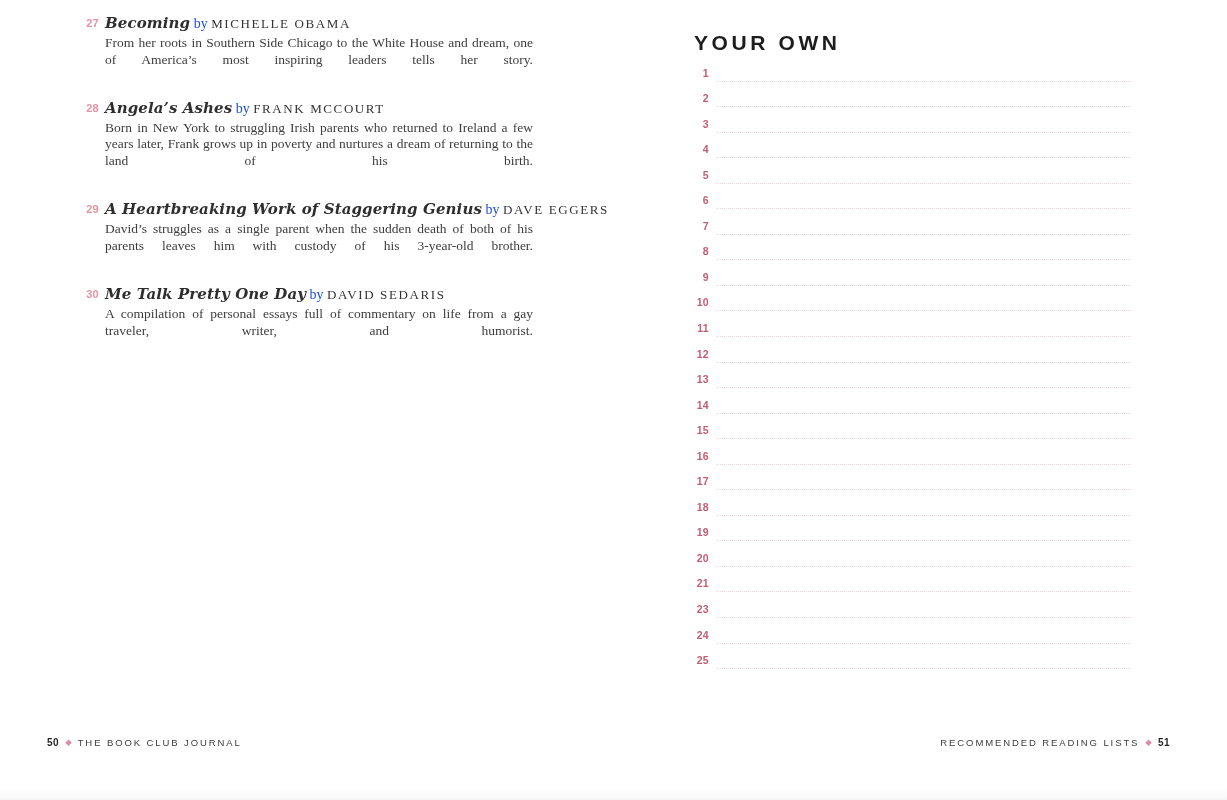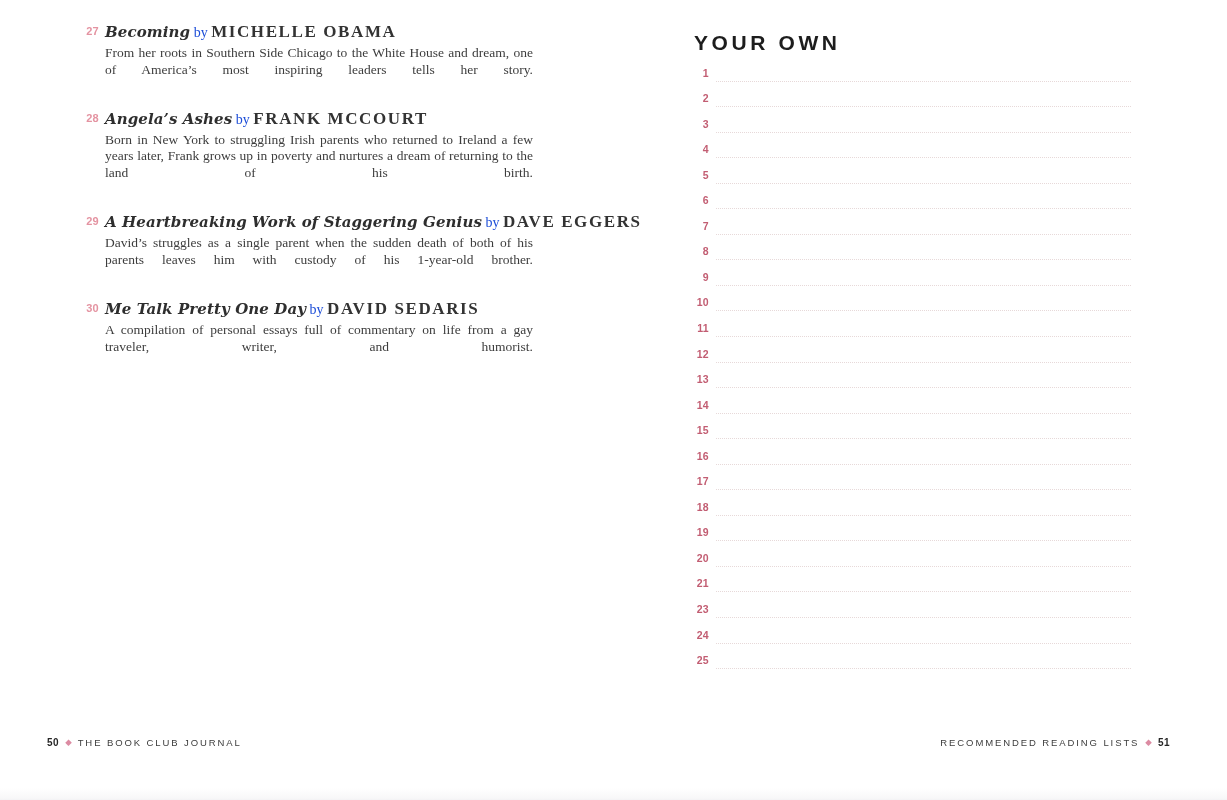--- a/index.html
+++ b/index.html
@@ -2,40 +2,40 @@
 <html><head>
 <meta charset="utf-8">
 <style>
   * { margin: 0; padding: 0; box-sizing: border-box; }
   html, body { width: 1227px; height: 800px; background: #ffffff; overflow: hidden; }
   body { font-family: "Liberation Serif", serif; position: relative; }
 
   .spread { position: absolute; inset: 0; background: #ffffff; }
 
   
-  .left-page { position: absolute; left: 85px; top: 22px; width: 448px; }
+  .left-page { position: absolute; left: 85px; top: 14px; width: 448px; }
 
   .entry { position: relative; padding-left: 20px; margin-bottom: 14px; }
   .entry-number {
     position: absolute; left: -2px; top: 3px;
     width: 16px; text-align: right;
     font-family: "Liberation Sans", sans-serif;
     font-size: 11px; font-weight: bold; color: #e493a1;
     letter-spacing: 0.3px;
   }
   .entry-title-row { margin-bottom: 3px; white-space: nowrap; }
   .entry-title {
     font-family: "DejaVu Serif", serif;
     font-style: italic; font-weight: bold;
     font-size: 15px; color: #2e2e2e; letter-spacing: 0.1px; margin-top: 36px;
   }
   .entry-by { font-size: 14px; color: #1d4ed8; }
   .entry-author {
-    font-size: 17px; color: #333333;
-    letter-spacing: 1.6px; text-transform: uppercase; font-weight: bold;
+    font-size: 13px; color: #333333;
+    letter-spacing: 1.6px; text-transform: uppercase;
   }
   .entry-description {
     font-size: 13.5px; line-height: 16.6px; color: #3d3d3d;
     text-align: justify; width: 428px;
   }
   .entry-description::after { content: ""; display: inline-block; width: 100%; }
 
   
   .right-page-heading {
     position: absolute; left: 694px; top: 31px;
@@ -92,21 +92,21 @@
       <div class="entry-description">From her roots in Southern Side Chicago to the White House and dream, one of America’s most inspiring leaders tells her story.</div>
     </div>
       <div class="entry">
       <span class="entry-number">28</span>
       <div class="entry-title-row"><span class="entry-title">Angela’s Ashes</span><span class="entry-by"> <span>by</span> </span><span class="entry-author">FRANK MCCOURT</span></div>
       <div class="entry-description">Born in New York to struggling Irish parents who returned to Ireland a few years later, Frank grows up in poverty and nurtures a dream of returning to the land of his birth.</div>
     </div>
       <div class="entry">
       <span class="entry-number">29</span>
       <div class="entry-title-row"><span class="entry-title">A Heartbreaking Work of Staggering Genius</span><span class="entry-by"> <span>by</span> </span><span class="entry-author">DAVE EGGERS</span></div>
-      <div class="entry-description">David’s struggles as a single parent when the sudden death of both of his parents leaves him with custody of his 1-year-old brother.</div>
+      <div class="entry-description">David’s struggles as a single parent when the sudden death of both of his parents leaves him with custody of his 3-year-old brother.</div>
     </div>
       <div class="entry">
       <span class="entry-number">30</span>
       <div class="entry-title-row"><span class="entry-title">Me Talk Pretty One Day</span><span class="entry-by"> <span>by</span> </span><span class="entry-author">DAVID SEDARIS</span></div>
       <div class="entry-description">A compilation of personal essays full of commentary on life from a gay traveler, writer, and humorist.</div>
     </div>
     </div>
 
   <div class="right-page-heading">YOUR OWN</div>
 

